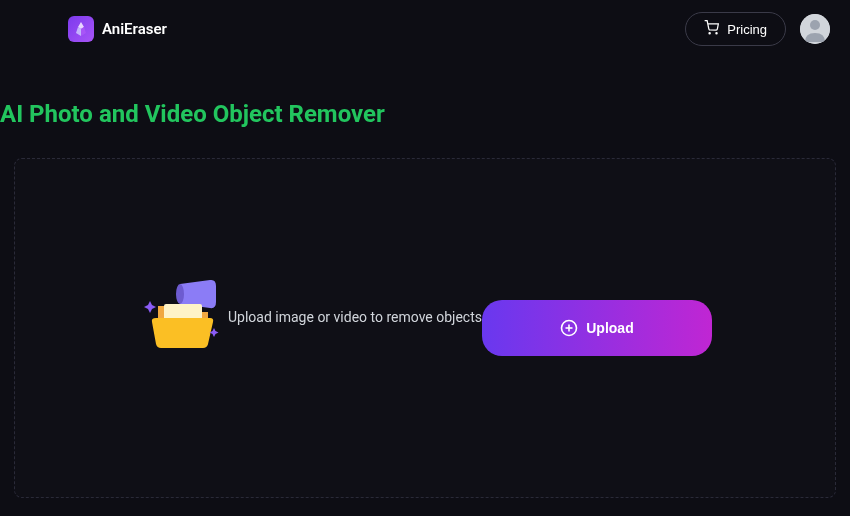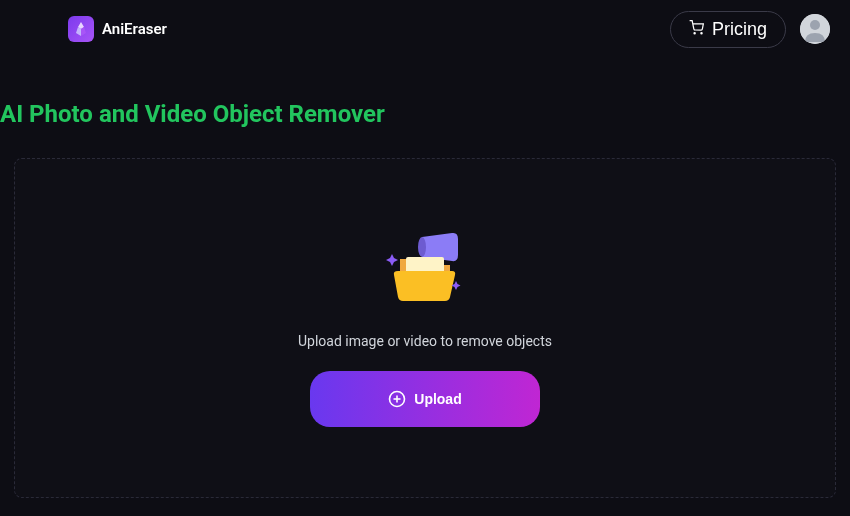--- a/index.html
+++ b/index.html
@@ -50,21 +50,21 @@
     }
     .pricing-btn {
       display: flex;
       align-items: center;
       gap: 8px;
       padding: 7px 18px;
       border: 1px solid #3a3a48;
       border-radius: 20px;
       background: transparent;
       color: #ffffff;
-      font-size: 18px;
+      font-size: 13px;
       font-weight: 500;
       cursor: pointer;
     }
     .avatar {
       width: 30px;
       height: 30px;
       border-radius: 50%;
       background: #d1d5db;
       display: flex;
       align-items: center;
@@ -78,21 +78,21 @@
       color: #22c55e;
       margin-top: 42px;
       margin-bottom: 30px;
     }
     .upload-zone {
       margin: 0 14px;
       border: 1px dashed #2a2a38;
       border-radius: 8px;
       height: 340px;
       display: flex;
-      flex-direction: column;
+      flex-direction: row;
       align-items: center;
       justify-content: center;
       background: rgba(20, 20, 30, 0.3);
     }
     .folder-illustration {
       width: 90px;
       height: 80px;
       position: relative;
       margin-bottom: 24px;
     }

